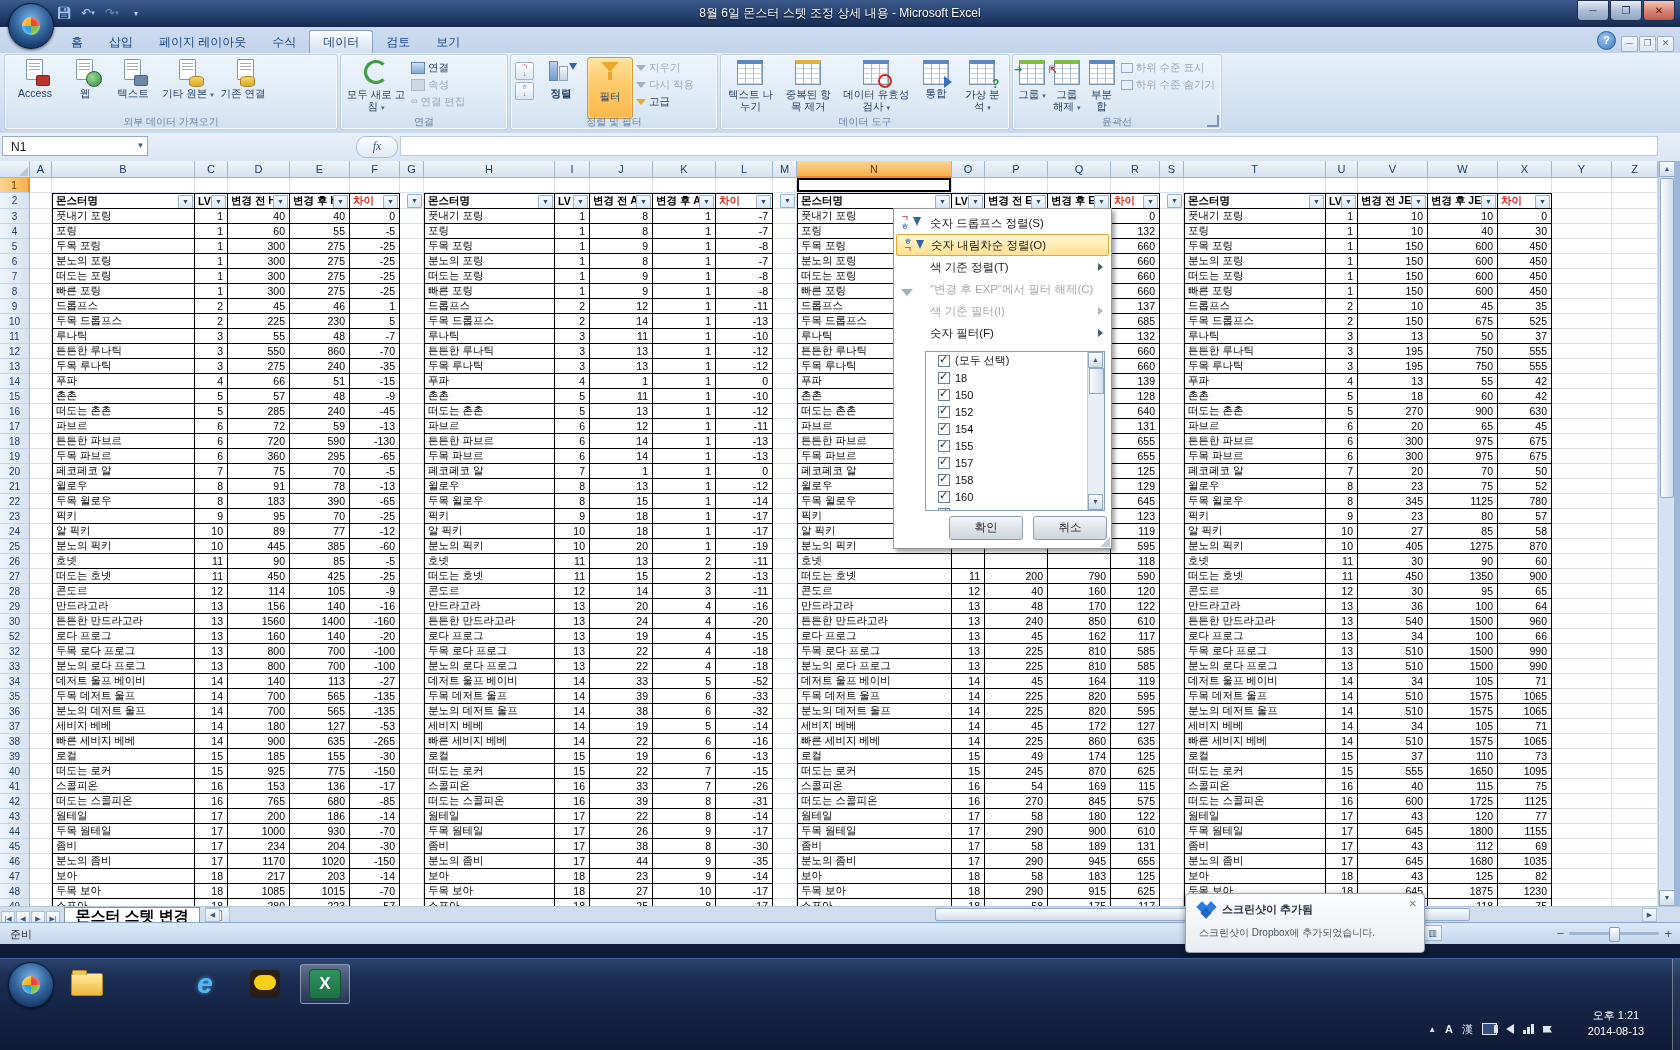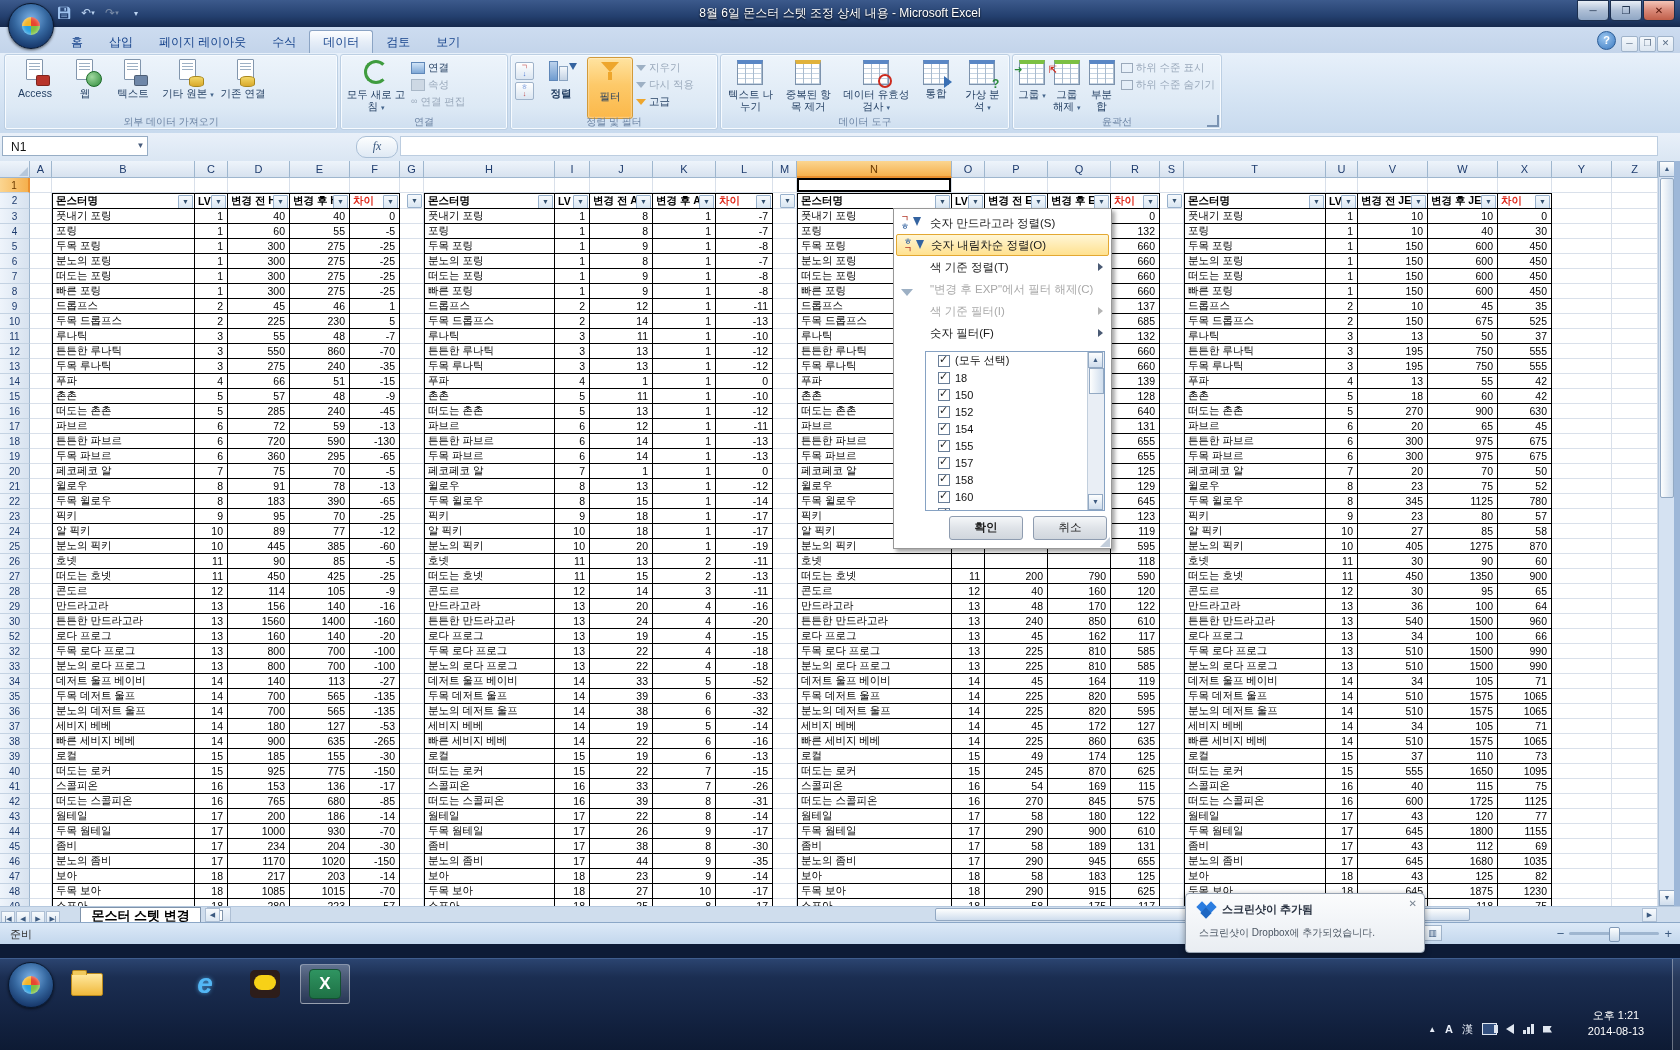--- a/index.html
+++ b/index.html
@@ -107,22 +107,22 @@
   .sarrow{position:absolute;left:0;width:16px;height:16px;background:linear-gradient(#fdfefe,#cfdded);border:1px solid #93a9c3;
           box-sizing:border-box;font-size:7px;text-align:center;line-height:14px;color:#3c5a80;}
   #vthumb{position:absolute;left:1px;top:17px;width:14px;height:320px;background:linear-gradient(90deg,#fdfefe,#cfdded);
           border:1px solid #93a9c3;border-radius:2px;box-sizing:border-box;}
   #edge{left:1674px;top:161px;width:6px;height:745px;background:#9db7d8;}
 
   
   #tabbar{left:0;top:906px;width:1680px;height:16px;background:#cfdded;border-top:1px solid #b5c8de;}
   .navb{display:inline-block;width:14px;height:14px;margin:1px 0 0 1px;text-align:center;font-size:7px;line-height:14px;color:#3c5a80;
         background:linear-gradient(#f7fafd,#dce7f2);border:1px solid #aebfd4;box-sizing:border-box;}
-  #sheettab{display:inline-block;height:15px;margin-left:16px;padding:0 10px;background:#fff;border:1px solid #7f93ab;border-bottom:none;
-            font-size:13px;font-weight:bold;color:#000;line-height:15px;vertical-align:top;}
+  #sheettab{display:inline-block;height:15px;margin-left:0;padding:0 10px;background:#fff;border:1px solid #7f93ab;border-bottom:none;
+            font-size:15px;font-weight:bold;color:#000;line-height:15px;vertical-align:top;}
   #instab{display:inline-block;width:22px;height:14px;margin-left:2px;background:linear-gradient(#eef4fb,#d7e2ef);border:1px solid #aebfd4;
           vertical-align:top;position:relative;}
   #instab:after{content:"";position:absolute;left:5px;top:2px;width:8px;height:9px;background:#fff;border:1px solid #8296ad;}
   #hthumb{position:absolute;left:935px;top:1px;width:535px;height:13px;background:linear-gradient(#fdfefe,#cfdded);
           border:1px solid #93a9c3;border-radius:2px;box-sizing:border-box;}
   .harrow{position:absolute;top:1px;width:15px;height:14px;background:linear-gradient(#f7fafd,#dce7f2);border:1px solid #aebfd4;
           box-sizing:border-box;font-size:7px;line-height:12px;text-align:center;color:#3c5a80;}
 
   
   #statusbar{left:0;top:922px;width:1680px;height:22px;background:linear-gradient(#dce9f7,#c2d6ec);border-top:1px solid #8ba7c7;
@@ -1897,21 +1897,21 @@
 <div class="abs" id="fmenu">
   <div style="height:3px;"></div>
   <div class="mi">
     <span class="mico">
         <span class="sletters">
           <span style="color:#b3392b;">ㄱ</span>
           <span style="color:#2e5f9e;">ㅎ</span>
         </span>
         <span class="sdown"></span>
       </span>
-    <span>숫자 만드라고라 정렬(S)</span></div>
+    <span>숫자 드롭프스 정렬(S)</span></div>
   <div class="mi hl">
     <span class="mico">
         <span class="sletters">
           <span style="color:#2e5f9e;">ㅎ</span>
           <span style="color:#b3392b;">ㄱ</span>
         </span>
         <span class="sdown"></span>
       </span>
     <span>숫자 내림차순 정렬(O)</span></div>
   <div class="mi"><span>색 기준 정렬(T)</span><span class="arr"></span></div>
@@ -1962,21 +1962,21 @@
           <span class="cb"></span>
           <span></span>
         </div>
       </div>
     <div id="fpscroll">
       <div class="sarrow" style="top:0;width:15px;">▲</div>
       <div id="fpthumb"></div>
       <div class="sarrow" style="bottom:0;width:15px;">▼</div>
     </div>
   </div>
-  <div class="okbtn" style="left:55px;top:307px;font-weight:bold;">확인</div>
+  <div class="okbtn" style="left:55px;top:307px;">확인</div>
   <div class="okbtn" style="left:139px;top:307px;">취소</div>
   <div id="grip"></div>
 </div>
 
 <div class="abs" id="tabbar">
   <span class="navb">|◀</span><span class="navb">◀</span><span class="navb">▶</span><span class="navb">▶|</span>
   <span id="sheettab">몬스터 스텟 변경</span>
   <span id="instab"></span>
   <span class="harrow" style="left:205px;">◀</span>
   <span id="hthumb"></span>

